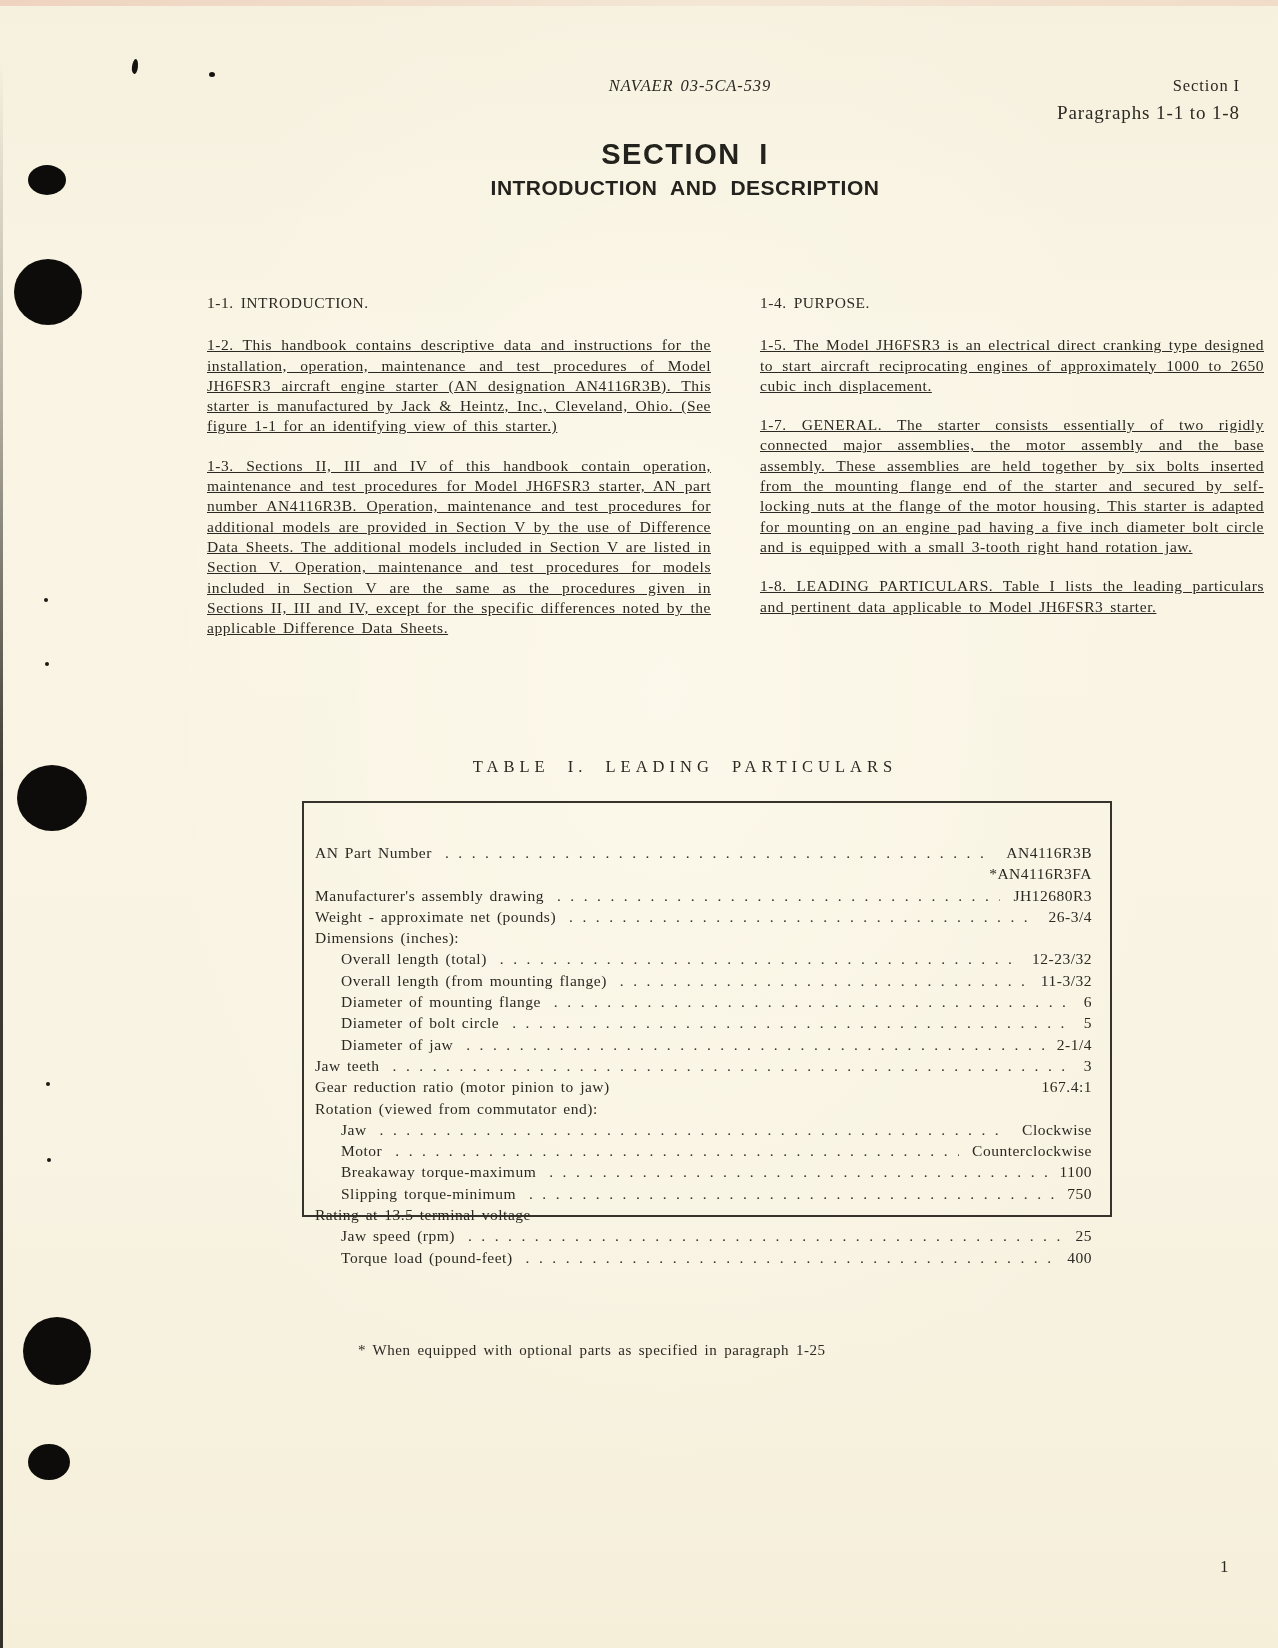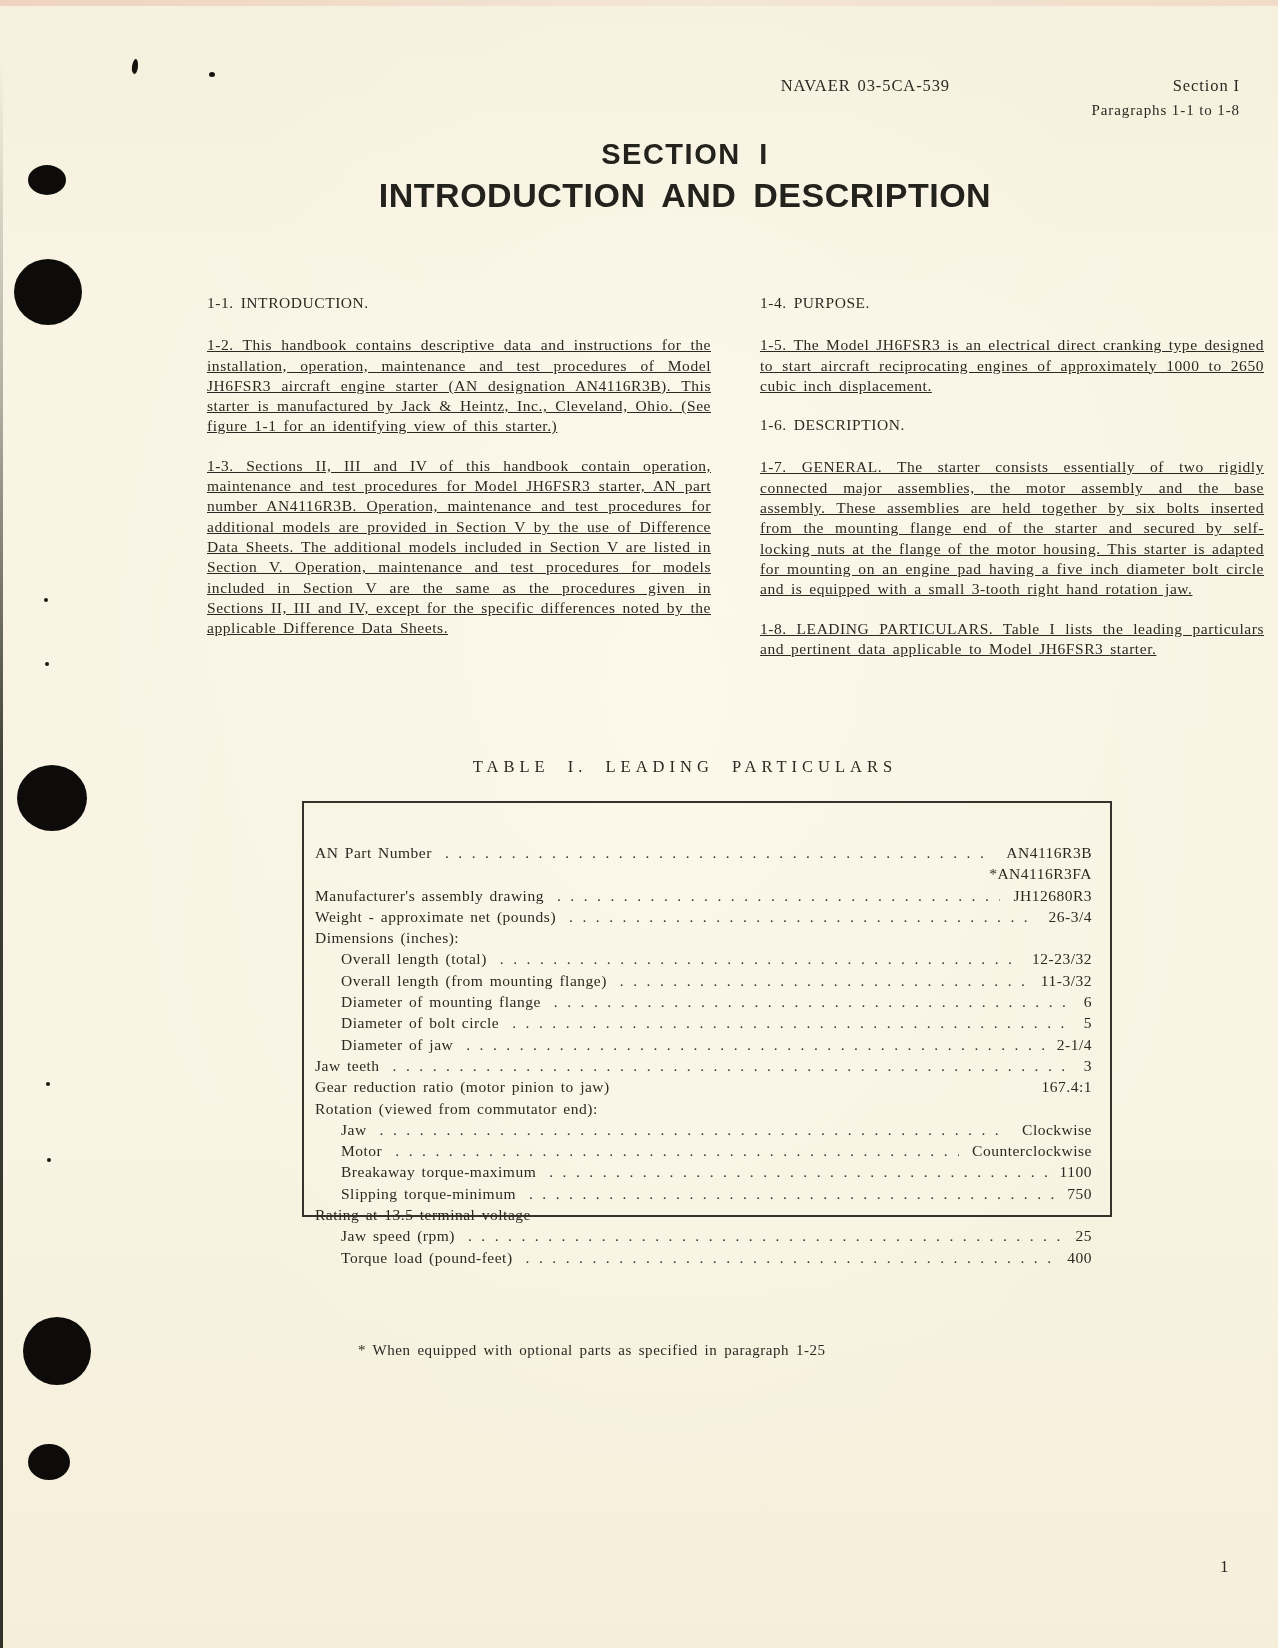--- a/index.html
+++ b/index.html
@@ -29,29 +29,29 @@
   .h5{left:28px;top:1444px;width:42px;height:36px;}
   .speck{position:absolute;background:#1c1a15;border-radius:50%;width:4px;height:4px;}
   .s1{left:44px;top:598px;}
   .s2{left:45px;top:662px;}
   .s3{left:46px;top:1082px;}
   .s4{left:47px;top:1158px;}
   .apostrophe{position:absolute;left:132px;top:59px;width:6px;height:15px;background:#15130f;
     border-radius:50% 50% 45% 55% / 55% 55% 45% 45%;transform:rotate(7deg);}
   .markdot{position:absolute;left:209px;top:72px;width:6px;height:5px;background:#15130f;border-radius:50%;}
   
-  .hdr-doc{position:absolute;top:76px;left:430px;width:520px;text-align:right;
-    font-size:16.5px;letter-spacing:0.9px;word-spacing:2px;}
+  .hdr-doc{position:absolute;top:76px;left:430px;width:520px;text-align:center;
+    font-size:16.5px;letter-spacing:0.9px;word-spacing:2px;font-style:italic;}
   .hdr-sec{position:absolute;top:76px;right:38px;font-size:16.5px;letter-spacing:0.9px;}
-  .hdr-par{position:absolute;top:102px;right:38px;font-size:15px;letter-spacing:0.9px;}
+  .hdr-par{position:absolute;top:102px;right:38px;font-size:19px;letter-spacing:0.9px;}
   
   .title1,.title2{position:absolute;left:183px;width:1004px;text-align:center;
     font-family:"Liberation Sans", sans-serif;font-weight:700;color:#24221c;}
   .title1{top:138px;font-size:29px;letter-spacing:1.5px;word-spacing:9px;}
-  .title2{top:176px;font-size:34px;letter-spacing:0.5px;word-spacing:7px;}
+  .title2{top:176px;font-size:21px;letter-spacing:0.5px;word-spacing:7px;}
   
   .col{position:absolute;top:293px;width:504px;font-size:15.5px;line-height:20.3px;
     letter-spacing:0.55px;word-spacing:2.5px;text-align:justify;margin-left:24px;}
   .col.left{left:183px;}
   .col.right{left:736px;}
   .col-heading{margin:0 0 22px 0;}
   .col-para{margin:0 0 19px 0;text-decoration:underline;}
   
   .tbl-title{position:absolute;top:757px;left:183px;width:1004px;text-align:center;
     font-size:16.5px;letter-spacing:5px;word-spacing:9px;color:#2b2922;}
@@ -96,21 +96,20 @@
   <div class="title2">INTRODUCTION AND DESCRIPTION</div>
 
   <div class="col left">
       <div class="col-heading">1-1.  INTRODUCTION.</div>
       <div class="col-para">1-2.  This handbook contains descriptive data and instructions for the installation, operation, maintenance and test procedures of Model JH6FSR3 aircraft engine starter (AN designation AN4116R3B).  This starter is manufactured by Jack &amp; Heintz, Inc., Cleveland, Ohio.  (See figure 1-1 for an identifying view of this starter.)</div>
       <div class="col-para">1-3.  Sections II, III and IV of this handbook contain operation, maintenance and test procedures for Model JH6FSR3 starter, AN part number AN4116R3B.  Operation, maintenance and test procedures for additional models are provided in Section V by the use of Difference Data Sheets.  The additional models included in Section V are listed in Section V.  Operation, maintenance and test procedures for models included in Section V are the same as the procedures given in Sections II, III and IV, except for the specific differences noted by the applicable Difference Data Sheets.</div>
     </div>
   <div class="col right">
       <div class="col-heading">1-4.  PURPOSE.</div>
       <div class="col-para">1-5.  The Model JH6FSR3 is an electrical direct cranking type designed to start aircraft reciprocating engines of approximately 1000 to 2650 cubic inch displacement.</div>
-      <div class="col-heading">1-6.  DESCRIPTION.</div>
       <div class="col-para">1-7.  GENERAL.  The starter consists essentially of two rigidly connected major assemblies, the motor assembly and the base assembly.  These assemblies are held together by six bolts inserted from the mounting flange end of the starter and secured by self-locking nuts at the flange of the motor housing.  This starter is adapted for mounting on an engine pad having a five inch diameter bolt circle and is equipped with a small 3-tooth right hand rotation jaw.</div>
       <div class="col-para">1-8.  LEADING PARTICULARS.  Table I lists the leading particulars and pertinent data applicable to Model JH6FSR3 starter.</div>
     </div>
 
   <div class="tbl-title">TABLE I. LEADING PARTICULARS</div>
   <div class="tbox">
     <div id="trows">
         <div class="trow">
           <span class="tlabel">AN Part Number</span>
           <span class="tdots">......................................................................</span>

